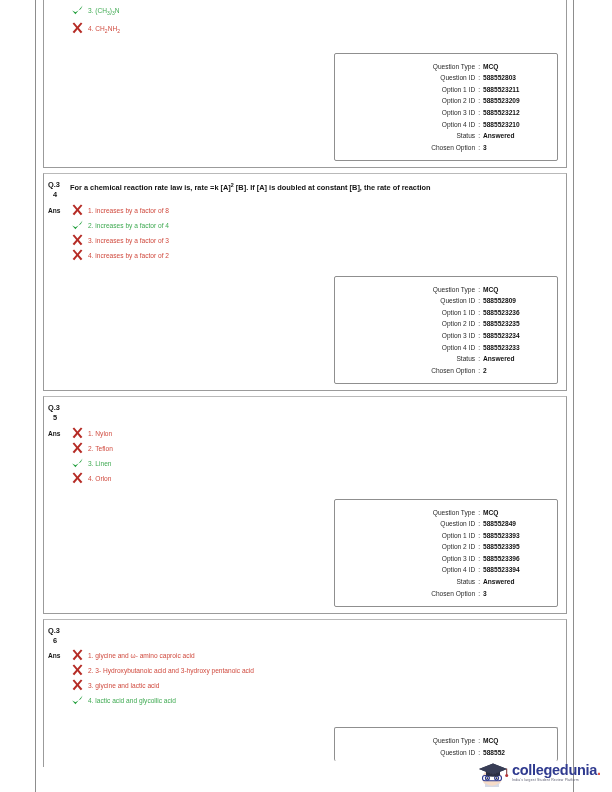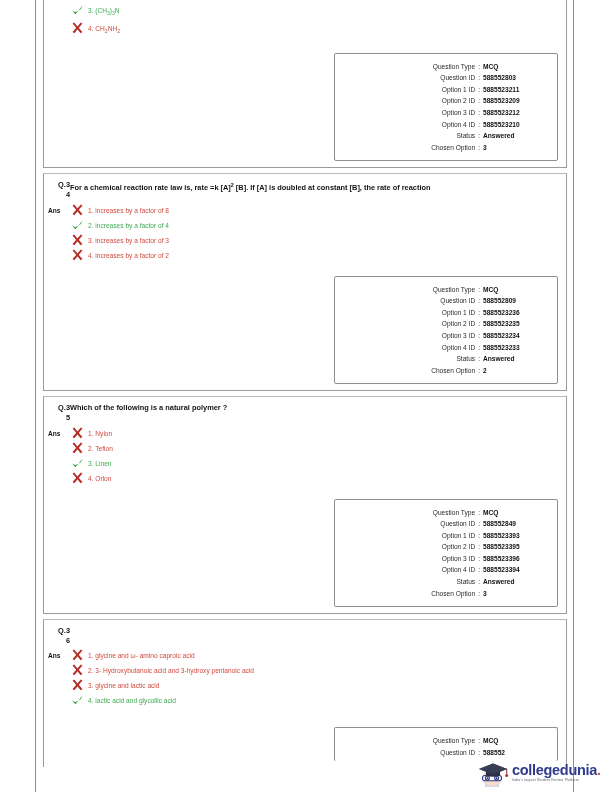--- a/index.html
+++ b/index.html
@@ -30,21 +30,21 @@
     box-sizing:border-box;
     position:relative;
   }
   .qpanel.first{ border-top:none; }
   .gap{ height:5px; }
 
   .qrow{ display:flex; padding:6px 0 2px 4px; }
   .qnum{
     width:22px; flex:0 0 22px;
     font-size:7.4px; font-weight:bold; line-height:9.6px;
-    text-align:right; color:#141414;
+    text-align:left; color:#141414;
   }
   .qnum .n2{ display:block; padding-left:5px; }
   .qtext{
     font-size:7.4px; font-weight:bold; line-height:10px;
     color:#141414; padding-right:24px;
   }
   .qtext sup{ font-size:5.4px; vertical-align:super; }
 
   .ansblock{ display:flex; padding:2px 0 4px 4px; }
   .anslabel{
@@ -287,21 +287,20 @@
   </div>
 
   <div class="gap"></div>
 
   <div class="qpanel">
     <div class="qrow">
       <div class="qnum">
         <span>Q.3</span>
         <span class="n2">5</span>
       </div>
-      <div class="qtext">Which of the following is a natural polymer ?</div>
     </div>
 
     <div class="ansblock">
       <div class="anslabel">Ans</div>
       <div class="options">
         <div class="opt wrong">
           <span class="mark">
             <svg width="13" height="13" viewBox="0 0 13 13">
                 <path d="M1.6 1.4 L3.1 0.6 L11.4 10.0 L9.7 11.2 Z" fill="#b52b25"></path>
                 <path d="M11.4 1.4 L9.9 0.6 L1.6 10.0 L3.3 11.2 Z" fill="#b52b25"></path>

